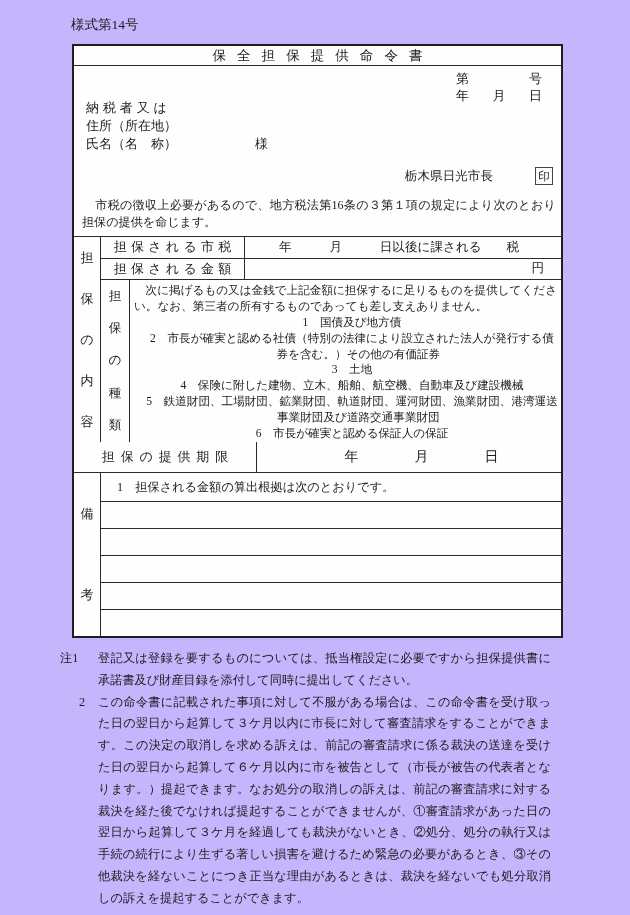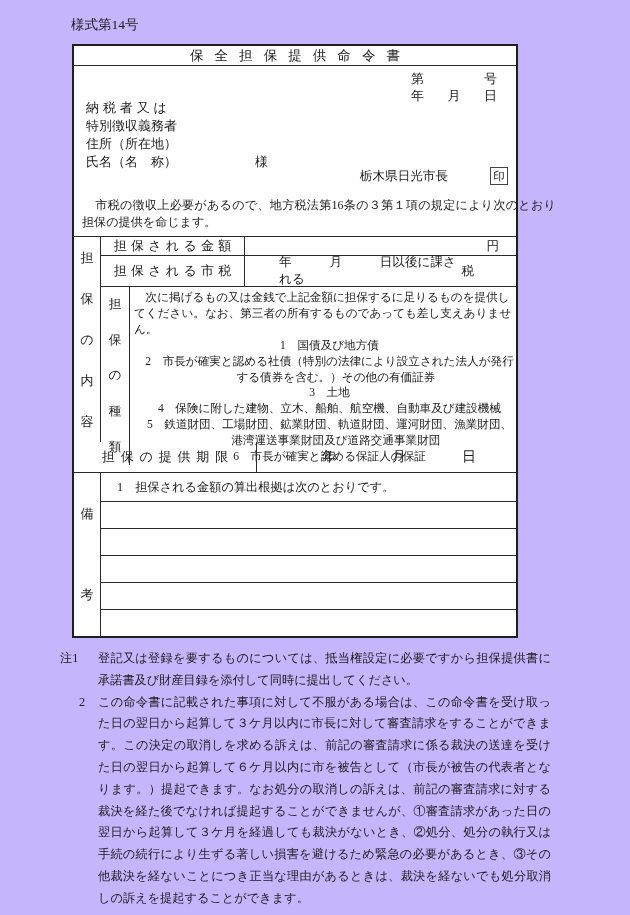--- a/index.html
+++ b/index.html
@@ -8,21 +8,21 @@
     width:630px; height:915px; position:relative;
     font-family:"Liberation Serif","DejaVu Serif",serif;
     color:#1c1c1c;
   }
   .page { position:absolute; inset:0; background:#c4b5fd; }
 
   .form-number { position:absolute; left:71px; top:16px; font-size:13.5px; }
 
   
   .doc-box {
-    position:absolute; left:72px; top:44px; width:446px; height:594px;
+    position:absolute; left:72px; top:44px; width:491px; height:594px;
     border:2px solid #1f1f1f; display:flex; flex-direction:column; background:#fffefe;
   }
   .title-row {
     height:20px; border-bottom:1px solid #2a2a2a;
     display:flex; align-items:center; justify-content:center;
     font-size:13.5px; letter-spacing:0.82em; text-indent:0.82em; white-space:nowrap;
   }
 
   
   .header-area { height:171px; border-bottom:1px solid #2a2a2a; position:relative; }
@@ -115,21 +115,20 @@
         <span>号</span>
       </div>
       <div class="hdr-right hdr-date">
         <span>年</span>
         <span>月</span>
         <span>日</span>
       </div>
 
       <div class="addressee">
         <div class="addr-1">納税者又は</div>
-        <div>特別徴収義務者</div>
         <div>住所（所在地）</div>
         <div class="addr-4">
           <span>氏名（名　称）</span>
           <span>様</span>
         </div>
       </div>
 
       <div class="issuer-line">
         <span class="issuer-name">栃木県日光市長</span>
         <span class="seal-box">印</span>
@@ -141,32 +140,32 @@
     <div class="naiyo-block">
       <div class="vcol naiyo-col">
           <span>担</span>
           <span>保</span>
           <span>の</span>
           <span>内</span>
           <span>容</span>
         </div>
       <div class="naiyo-rows">
 
-        <div class="trow trow-amt">
-          <div class="tlabel">担保される金額</div>
-          <div class="tvalue">
-            <span class="tunit-yen">円</span>
-          </div>
-        </div>
-
         <div class="trow trow-tax">
           <div class="tlabel">担保される市税</div>
           <div class="tvalue">
             <span>年　　　月　　　日以後に課される</span>
             <span class="tunit-tax">税</span>
+          </div>
+        </div>
+
+        <div class="trow trow-amt">
+          <div class="tlabel">担保される金額</div>
+          <div class="tvalue">
+            <span class="tunit-yen">円</span>
           </div>
         </div>
 
         <div class="trow trow-type">
           <div class="vcol shurui-col">
               <span>担</span>
               <span>保</span>
               <span>の</span>
               <span>種</span>
               <span>類</span>

